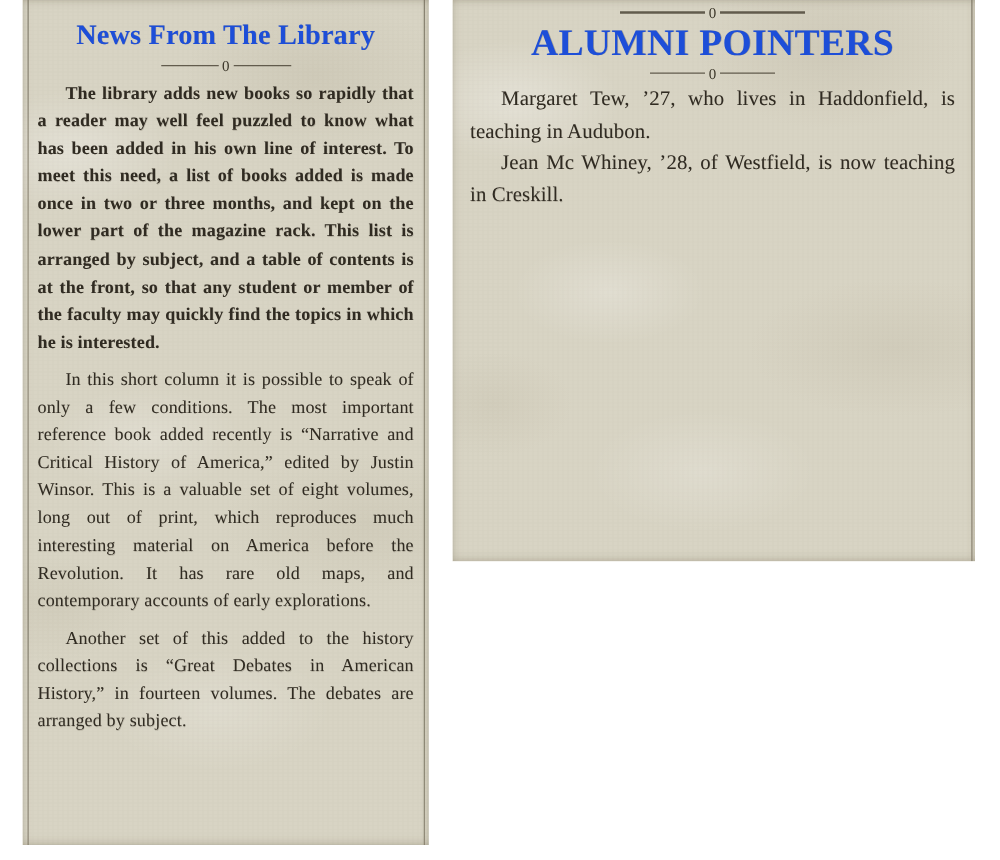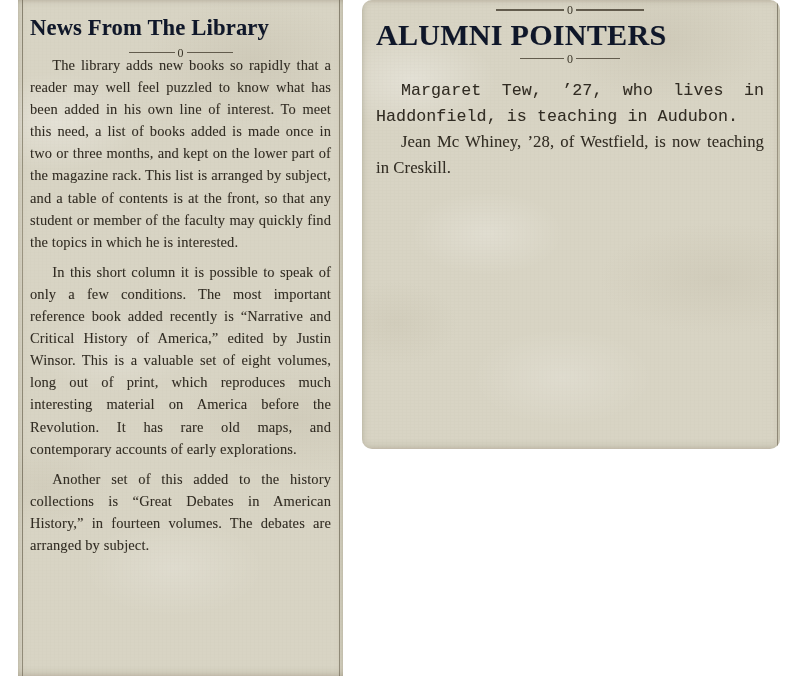--- a/index.html
+++ b/index.html
@@ -51,22 +51,22 @@
   }
   #left-clipping .col-rule.left{left:4px;}
   #left-clipping .col-rule.right{right:3px;}
   .left-body{
     position:absolute;left:12px;right:12px;top:0;
   }
 
   .headline-serif{
     font-family:"Liberation Serif", serif;
     font-weight:bold;
-    color:#0f172a;
-    text-align:left;
+    color:#1d4ed8;
+    text-align:center;
     letter-spacing:.2px;
   }
   #news-headline{
     font-size:22.5px;
     line-height:1;
     padding-top:17px;
     text-shadow:.4px .3px 0 rgba(70,64,50,.30);
   }
 
   
@@ -96,25 +96,25 @@
     text-indent:1.55em;
     margin:0;
     text-shadow:.35px .25px 0 rgba(76,70,55,.22);
   }
   .left-para{
     font-size:14.4px;
     line-height:22.1px;
     letter-spacing:.15px;
     margin-top:8px;
   }
-  #left-p1{margin-top:1px;}
+  #left-p1{margin-top:11px;font-weight:bold;}
 
   
   #right-clipping{
-    left:362px;top:0;width:418px;height:449px;border-radius:10px;
+    left:362px;top:0;width:418px;height:449px;
   }
   #right-clipping .col-rule.right{right:2px;}
   .right-body{
     position:absolute;left:14px;right:16px;top:0;
   }
   #alumni-top-ornament{padding-top:9px;}
   #alumni-top-ornament .bar{width:68px;height:1.6px;}
   #alumni-headline{
     font-size:30px;
     line-height:1;
@@ -124,21 +124,21 @@
   }
   #alumni-mid-ornament{margin-top:8px;}
   #alumni-mid-ornament .bar{width:44px;}
   .right-para{
     font-size:16.6px;
     line-height:25.6px;
     letter-spacing:.1px;
     margin-top:0px;
     text-indent:1.5em;
   }
-  #right-p1{margin-top:19px;font-family:Liberation Mono, monospace;}
+  #right-p1{margin-top:7px;}
 
   
   .edge-shade{
     position:absolute;inset:0;pointer-events:none;
     box-shadow:
       inset 0 5px 7px -5px rgba(120,112,90,.35),
       inset 0 -6px 8px -5px rgba(120,112,90,.32),
       inset 5px 0 7px -5px rgba(120,112,90,.28),
       inset -5px 0 7px -5px rgba(120,112,90,.28);
   }

